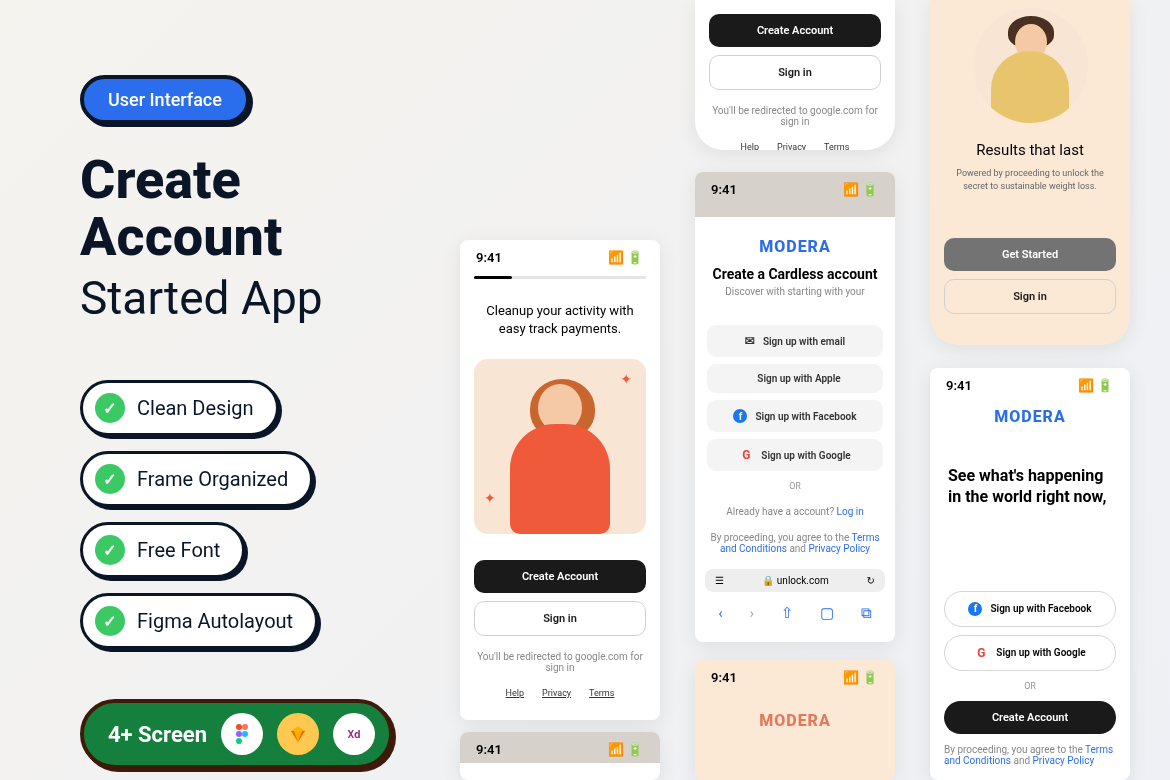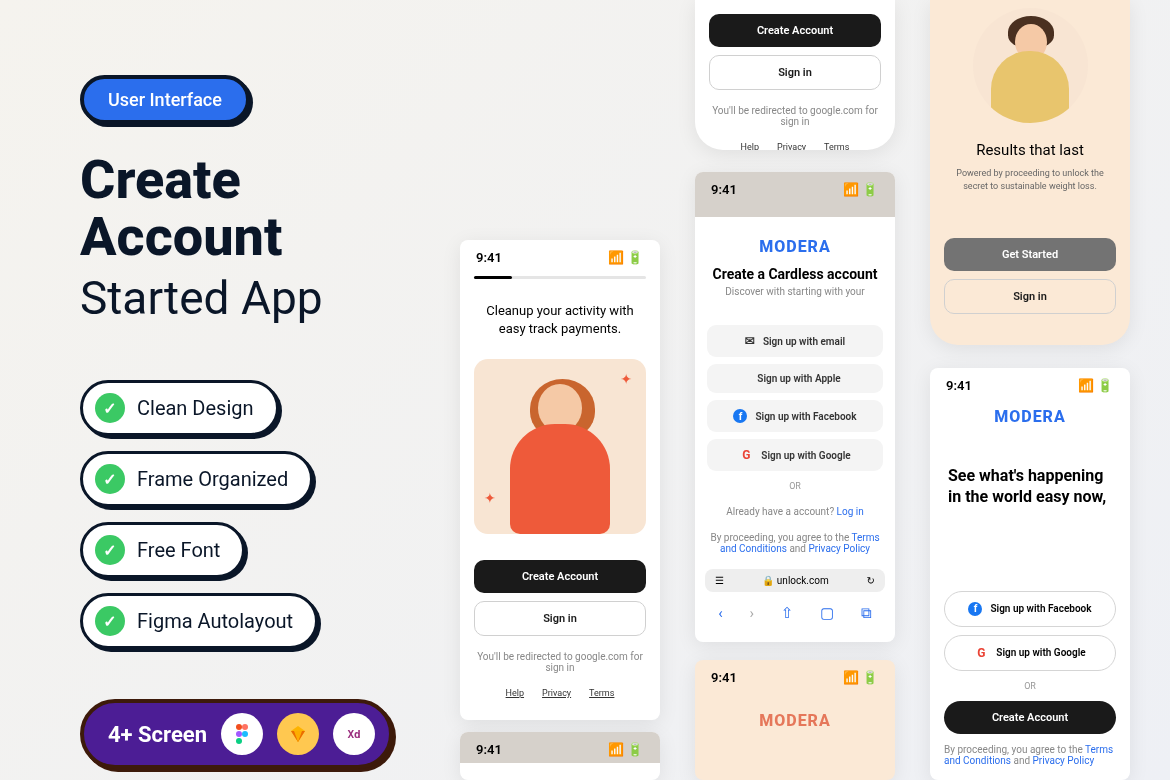--- a/index.html
+++ b/index.html
@@ -4,21 +4,21 @@
 <style>
 *{margin:0;padding:0;box-sizing:border-box;font-family:-apple-system,BlinkMacSystemFont,"Segoe UI",Roboto,sans-serif}
 body{width:1170px;height:780px;background:linear-gradient(135deg,#f5f3ee 0%,#eef0f5 100%);overflow:hidden;position:relative}
 .left{position:absolute;left:80px;top:75px;width:370px}
 .badge{display:inline-block;background:#2b6eed;color:#fff;padding:10px 24px;border-radius:50px;font-size:18px;font-weight:500;border:4px solid #0a1628;box-shadow:3px 3px 0 #0a1628}
 .title{font-size:54px;font-weight:800;color:#0a1628;margin-top:28px;line-height:1.05}
 .subtitle{font-size:46px;font-weight:400;color:#0a1628;margin-top:6px}
 .pills{margin-top:55px}
 .pill{display:inline-flex;align-items:center;gap:12px;background:#fff;border:3px solid #0a1628;border-radius:50px;padding:10px 22px 10px 12px;font-size:20px;color:#0a1628;margin-bottom:15px;box-shadow:3px 3px 0 #0a1628}
 .check{width:30px;height:30px;background:#3bc964;border-radius:50%;display:flex;align-items:center;justify-content:center;color:#fff;font-size:16px;font-weight:bold}
-.screen-badge{display:inline-flex;align-items:center;gap:14px;background:#4c1d95;border:4px solid #3d1a0a;border-radius:50px;padding:10px 14px 10px 24px;margin-top:35px;box-shadow:3px 3px 0 #3d1a0a}
+.screen-badge{display:inline-flex;align-items:center;gap:14px;background:#15803d;border:4px solid #3d1a0a;border-radius:50px;padding:10px 14px 10px 24px;margin-top:35px;box-shadow:3px 3px 0 #3d1a0a}
 .screen-badge-text{color:#fff;font-size:22px;font-weight:700}
 .icon-circle{width:42px;height:42px;border-radius:50%;display:flex;align-items:center;justify-content:center;font-size:11px;font-weight:bold}
 .ic-fig{background:#fff}
 .ic-sk{background:#ffc850}
 .ic-xd{background:#fff;color:#9a2e7e;font-family:monospace}
 .phone{position:absolute;background:#fff;border-radius:8px;box-shadow:0 4px 20px rgba(0,0,0,0.08);overflow:hidden}
 .status{display:flex;justify-content:space-between;align-items:center;padding:10px 16px 6px;font-size:13px;font-weight:600}
 .status-icons{display:flex;gap:4px;align-items:center}
 .phone1{left:460px;top:240px;width:200px;height:480px}
 .phone1b{left:460px;top:732px;width:200px;height:48px}
@@ -225,21 +225,21 @@
   <div class="btn btn-coral">Get Started</div>
   <div class="btn btn-light" style="background:transparent">Sign in</div>
 </div>
 
 <div class="phone phone3">
   <div class="status">
       <span>9:41</span>
       <span class="status-icons">📶 🔋</span>
     </div>
   <div class="logo logo-blue" style="padding-top:8px">MODERA</div>
-  <div class="p3-head">See what's happening in the world easy now,</div>
+  <div class="p3-head">See what's happening in the world right now,</div>
   <div style="height:65px"></div>
   <div class="sb-btn">
       <span class="fb">f</span>
       <span>Sign up with Facebook</span>
     </div>
   <div class="sb-btn">
       <span class="gg">G</span>
       <span>Sign up with Google</span>
     </div>
   <div class="or">OR</div>

